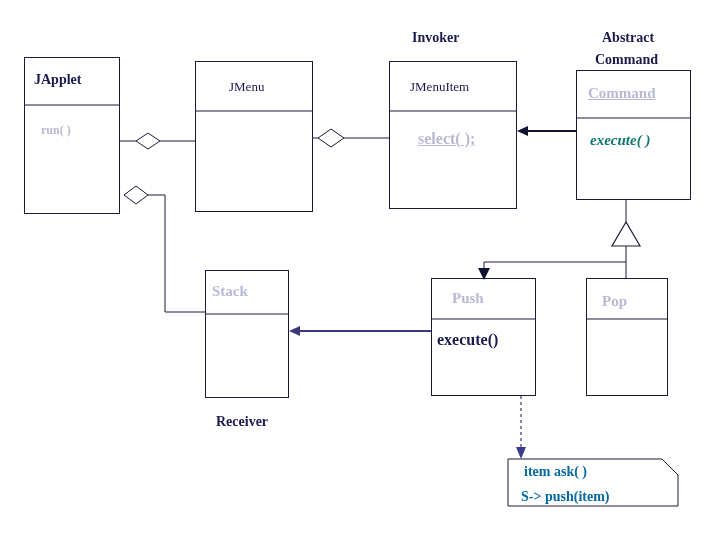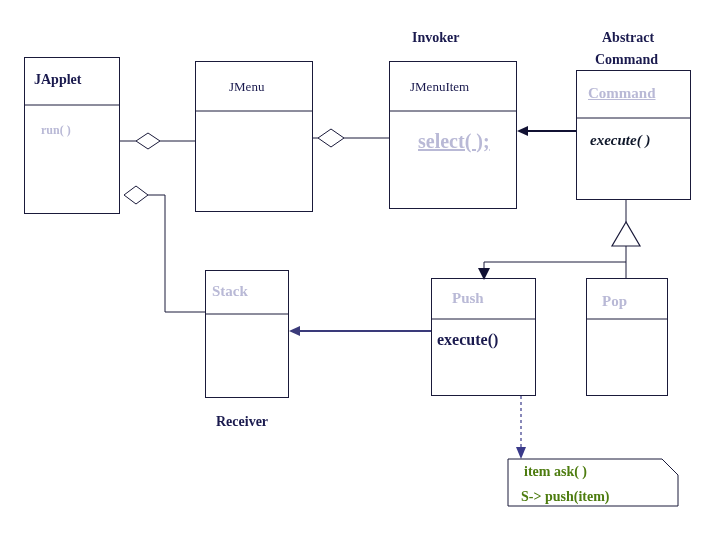--- a/index.html
+++ b/index.html
@@ -41,26 +41,26 @@
     font-weight: bold;
   }
   .ghost-u {
     color: #b9b9d6;
     font-weight: bold;
     text-decoration: underline;
   }
   .ital {
     font-style: italic;
     font-weight: bold;
-    color: #0f172a;
+    color: #0f766e;
   }
   .note-title {
     font-size: 14px;
     font-weight: bold;
-    color: #4d7c0f;
+    color: #0369a1;
   }
   .big-caption {
     font-size: 20px;
     font-weight: bold;
     color: #1a1a4e;
   }
   svg.overlay {
     position: absolute;
     left: 0;
     top: 0;
@@ -149,21 +149,21 @@
 
   <div class="lbl cls-title" style="left:602px; top:30px;">Abstract</div>
   <div class="lbl cls-title" style="left:595px; top:52px;">Command</div>
 
   <div class="lbl cls-title" style="left:34px; top:72px;">JApplet</div>
   <div class="lbl ghost" style="left:41px; top:123px; font-size:12px;text-align:right;">run( )</div>
 
   <div class="lbl cls-title-sm" style="left:229px; top:79px;">JMenu</div>
 
   <div class="lbl cls-title-sm" style="left:410px; top:79px;">JMenuItem</div>
-  <div class="lbl ghost-u" style="left:418px; top:130px; font-size:20px;">select( );</div>
+  <div class="lbl ghost-u" style="left:418px; top:130px; font-size:16px;">select( );</div>
 
   <div class="lbl ghost-u" style="left:588px; top:85px; font-size:15px;">Command</div>
   <div class="lbl ital" style="left:590px; top:132px; font-size:15px;">execute( )</div>
 
   <div class="lbl ghost" style="left:212px; top:283px; font-size:15px;">Stack</div>
 
   <div class="lbl ghost" style="left:452px; top:290px; font-size:15px;">Push</div>
   <div class="lbl" style="left:437px; top:331px; font-size:16px; font-weight:bold;">execute()</div>
 
   <div class="lbl ghost" style="left:602px; top:293px; font-size:15px;">Pop</div>

